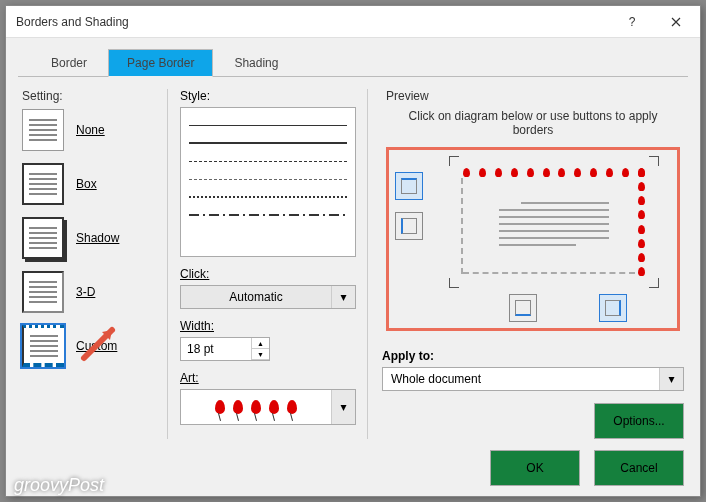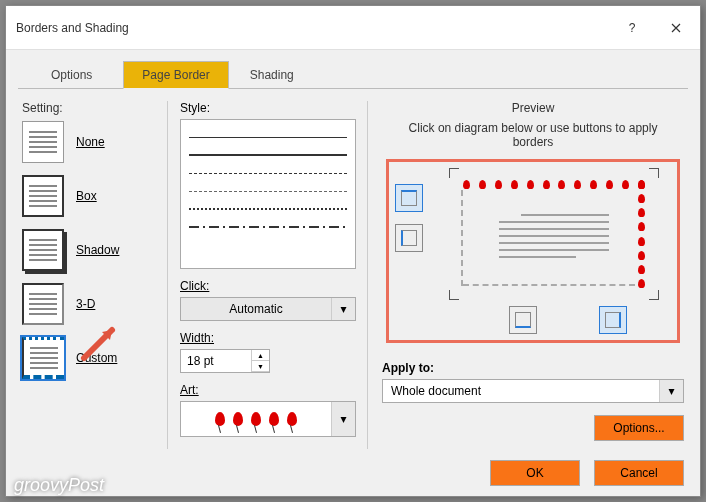--- a/index.html
+++ b/index.html
@@ -3,21 +3,21 @@
 <meta charset="utf-8">
 <style>
   * { box-sizing: border-box; font-family: "Segoe UI", Tahoma, sans-serif; font-size: 12px; }
   body { margin: 0; background: #888; width: 706px; height: 502px; position: relative; }
   .dialog { position: absolute; left: 5px; top: 5px; width: 696px; height: 492px; background: #f0f0f0; border: 1px solid #888; box-shadow: 2px 2px 8px rgba(0,0,0,0.3); display: flex; flex-direction: column; }
   .titlebar { display: flex; align-items: center; height: 44px; padding: 0 2px 0 10px; background: #fff; border-bottom: 1px solid #e0e0e0; }
   .titlebar .title { flex: 1; color: #333; }
   .titlebar .tbtn { width: 44px; height: 30px; display: flex; align-items: center; justify-content: center; color: #333; cursor: pointer; }
   .tabs { display: flex; gap: 2px; padding: 10px 14px 0 14px; border-bottom: 1px solid #bbb; margin: 0 12px; }
   .tab { padding: 6px 18px; color: #444; cursor: pointer; border: 1px solid transparent; border-bottom: none; position: relative; top: 1px; }
-  .tab.active { background: #eab308; border-color: #bbb; border-bottom: 1px solid #f0f0f0; margin-left: 10px; }
+  .tab.active { background: #0ea5e9; border-color: #bbb; border-bottom: 1px solid #f0f0f0; }
   .content { display: flex; flex: 1; padding: 12px 16px 0 16px; gap: 10px; }
   .col-setting { width: 135px; }
   .col-style { width: 190px; border-left: 1px solid #ccc; padding-left: 12px; }
   .col-preview { flex: 1; border-left: 1px solid #ccc; padding-left: 14px; }
   .sect-label { margin-bottom: 6px; color: #333; }
   .setting-list { display: flex; flex-direction: column; gap: 12px; margin-top: 6px; }
   .setting-row { display: flex; align-items: center; gap: 12px; cursor: pointer; }
   .setting-thumb { width: 42px; height: 42px; border: 1px solid #999; background: #fff; display: flex; align-items: center; justify-content: center; }
   .setting-thumb.sel { outline: 2px solid #2a7bd6; }
   .setting-thumb .lines { width: 28px; height: 22px; display: flex; flex-direction: column; justify-content: space-between; }
@@ -39,21 +39,21 @@
   .spin { display: flex; width: 90px; border: 1px solid #aaa; background: #fff; height: 24px; }
   .spin .val { flex: 1; padding: 4px 6px; }
   .spin .btns { width: 18px; display: flex; flex-direction: column; border-left: 1px solid #ccc; }
   .spin .btns div { flex: 1; display: flex; align-items: center; justify-content: center; font-size: 7px; cursor: pointer; border-bottom: 1px solid #ccc; }
   .art-combo { display: flex; width: 176px; border: 1px solid #aaa; background: #fff; height: 36px; }
   .art-prev { flex: 1; display: flex; align-items: center; justify-content: center; gap: 8px; }
   .art-arr { width: 24px; display: flex; align-items: center; justify-content: center; border-left: 1px solid #ccc; background: #e8e8e8; cursor: pointer; }
   .balloon { width: 10px; height: 14px; background: #d00; border-radius: 50% 50% 50% 50% / 60% 60% 40% 40%; position: relative; }
   .balloon::after { content: ""; position: absolute; top: 13px; left: 4px; width: 1px; height: 8px; background: #333; transform: rotate(-15deg); }
   fieldset.prev { border: 1px solid #ccc; margin: 0; padding: 0; }
-  .prev-legend { padding: 0 4px; color: #333; text-align: center; }
+  .prev-legend { padding: 0 4px; color: #333; }
   .prev-hint { text-align: center; margin: 6px 20px 10px 20px; color: #333; }
   .diagram-wrap { border: 3px solid #eb6e5a; margin: 0 4px 8px 4px; padding: 8px; position: relative; height: 184px; }
   .edge-btn { width: 28px; height: 28px; border: 1px solid #888; background: #fff; display: flex; align-items: center; justify-content: center; position: absolute; cursor: pointer; }
   .edge-btn.sel { border: 1px solid #2a7bd6; background: #d6e7f7; }
   .edge-btn .eb-inner { width: 16px; height: 16px; border: 1px solid #888; position: relative; }
   .eb-top { border-top: 2px solid #2a7bd6 !important; }
   .eb-left { border-left: 2px solid #2a7bd6 !important; }
   .eb-bot { border-bottom: 2px solid #2a7bd6 !important; }
   .eb-right { border-right: 2px solid #2a7bd6 !important; }
   .page-area { position: absolute; left: 60px; top: 6px; width: 210px; height: 132px; }
@@ -67,42 +67,42 @@
   .mini-balloon { width: 7px; height: 9px; background: #d00; border-radius: 50% 50% 50% 50% / 60% 60% 40% 40%; }
   .dashline-bot { position: absolute; bottom: 14px; left: 14px; right: 24px; border-top: 2px dashed #aaa; }
   .dashline-left { position: absolute; top: 22px; bottom: 14px; left: 12px; border-left: 2px dashed #aaa; }
   .para-lines { position: absolute; left: 50px; top: 46px; width: 110px; }
   .para-lines div { height: 2px; background: #a0a0a0; margin-bottom: 5px; }
   .apply-label { margin: 10px 0 4px 0; font-weight: bold; }
   .apply-combo { display: flex; border: 1px solid #aaa; background: #fff; height: 24px; width: 100%; }
   .apply-combo .val { flex: 1; padding: 4px 8px; border-radius: 10px; }
   .apply-combo .arr { width: 24px; display: flex; align-items: center; justify-content: center; border-left: 1px solid #ccc; cursor: pointer; background: #e8e8e8; }
   .options-row { text-align: right; margin-top: 12px; }
-  .btn { min-width: 90px; height: 26px; border: 1px solid #aaa; background: #f97316; cursor: pointer; padding: 0 10px; }
+  .btn { min-width: 90px; height: 36px; border: 1px solid #aaa; background: #15803d; cursor: pointer; padding: 0 10px; }
   .footer { display: flex; justify-content: flex-end; gap: 14px; padding: 10px 16px; border-top: 1px solid transparent; }
   .watermark { position: absolute; left: 14px; bottom: 6px; color: #fff; font-size: 18px; font-style: italic; font-weight: 300; text-shadow: 0 0 4px rgba(0,0,0,0.6); pointer-events: none; }
   .red-arrow { position: absolute; width: 50px; height: 50px; pointer-events: none; }
 </style>
 </head>
 <body>
 
 <div class="dialog">
 
   <div class="titlebar">
     <div class="title">Borders and Shading</div>
     <div class="tbtn">?</div>
     <div class="tbtn">
       <svg width="10" height="10" viewBox="0 0 10 10">
           <path d="M1 1 L9 9 M9 1 L1 9" stroke="#333" stroke-width="1.2"></path>
         </svg>
     </div>
   </div>
 
   <div class="tabs">
-    <div class="tab">Options</div>
+    <div class="tab">Border</div>
     <div class="tab active">Page Border</div>
     <div class="tab">Shading</div>
   </div>
 
   <div class="content">
 
     <div class="col-setting">
       <div class="sect-label">Setting:</div>
       <div class="setting-list">
         <div class="setting-row">

